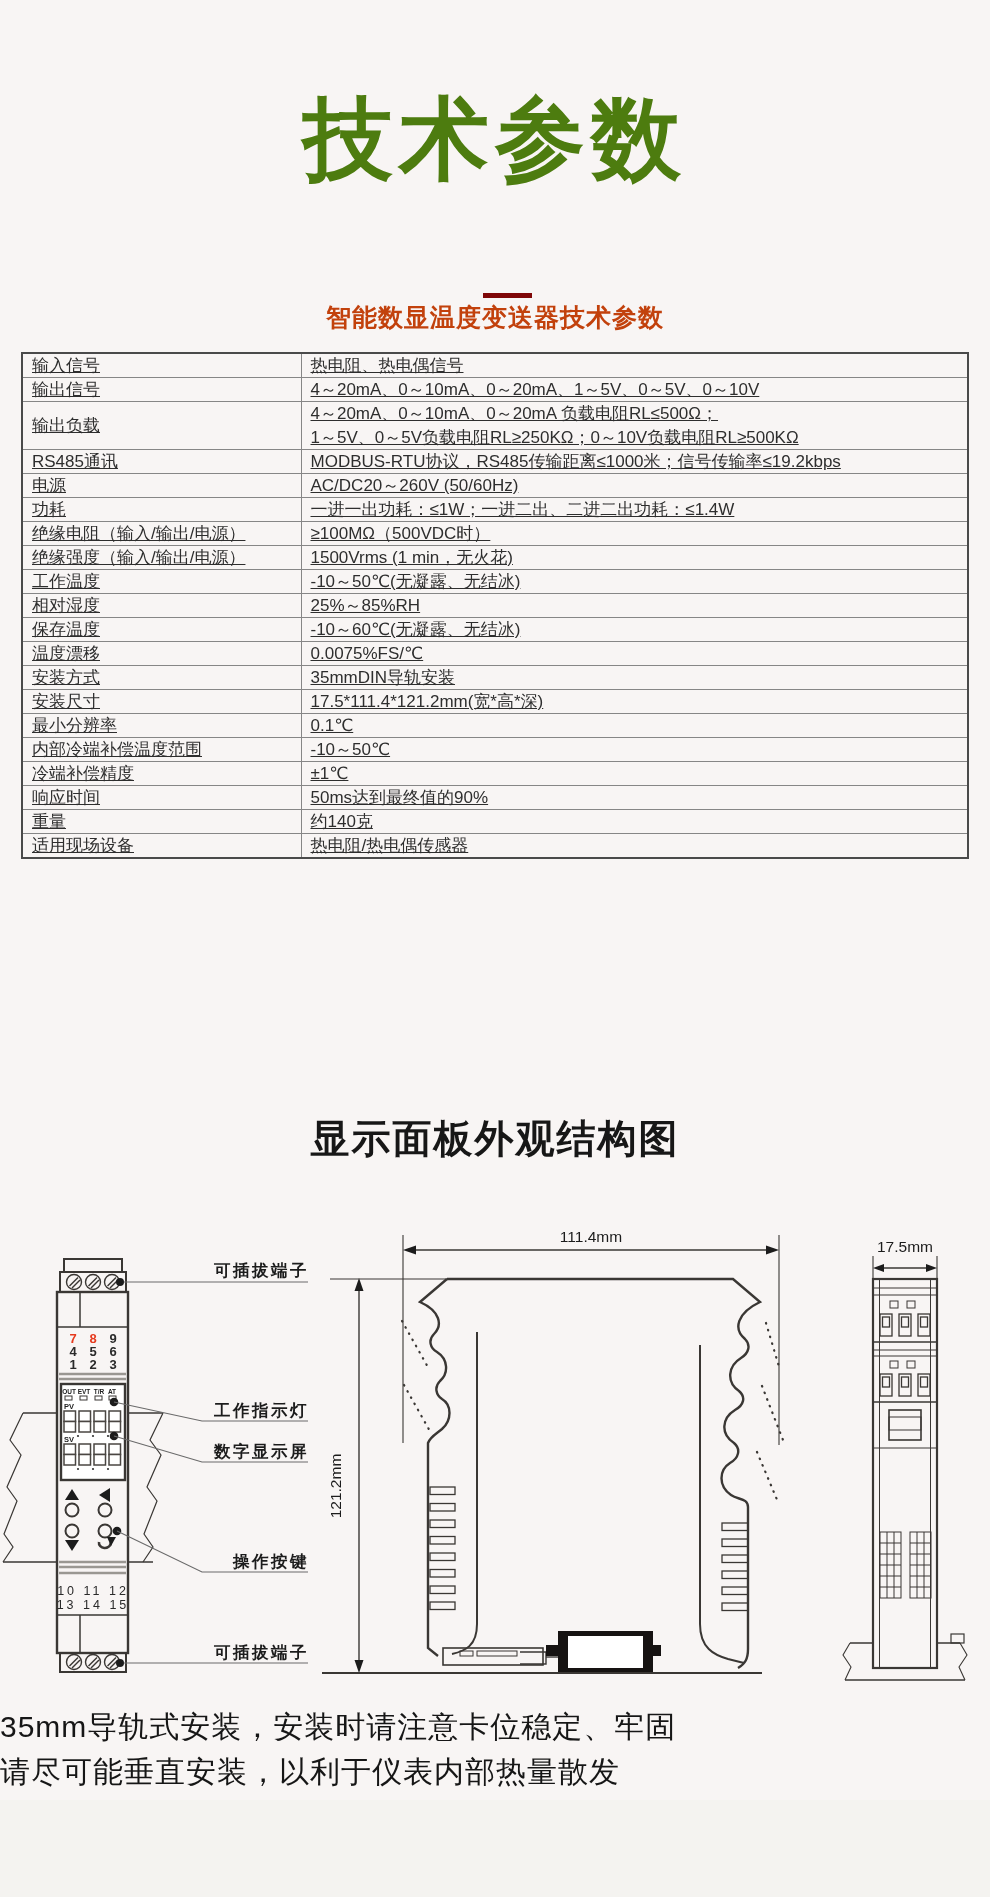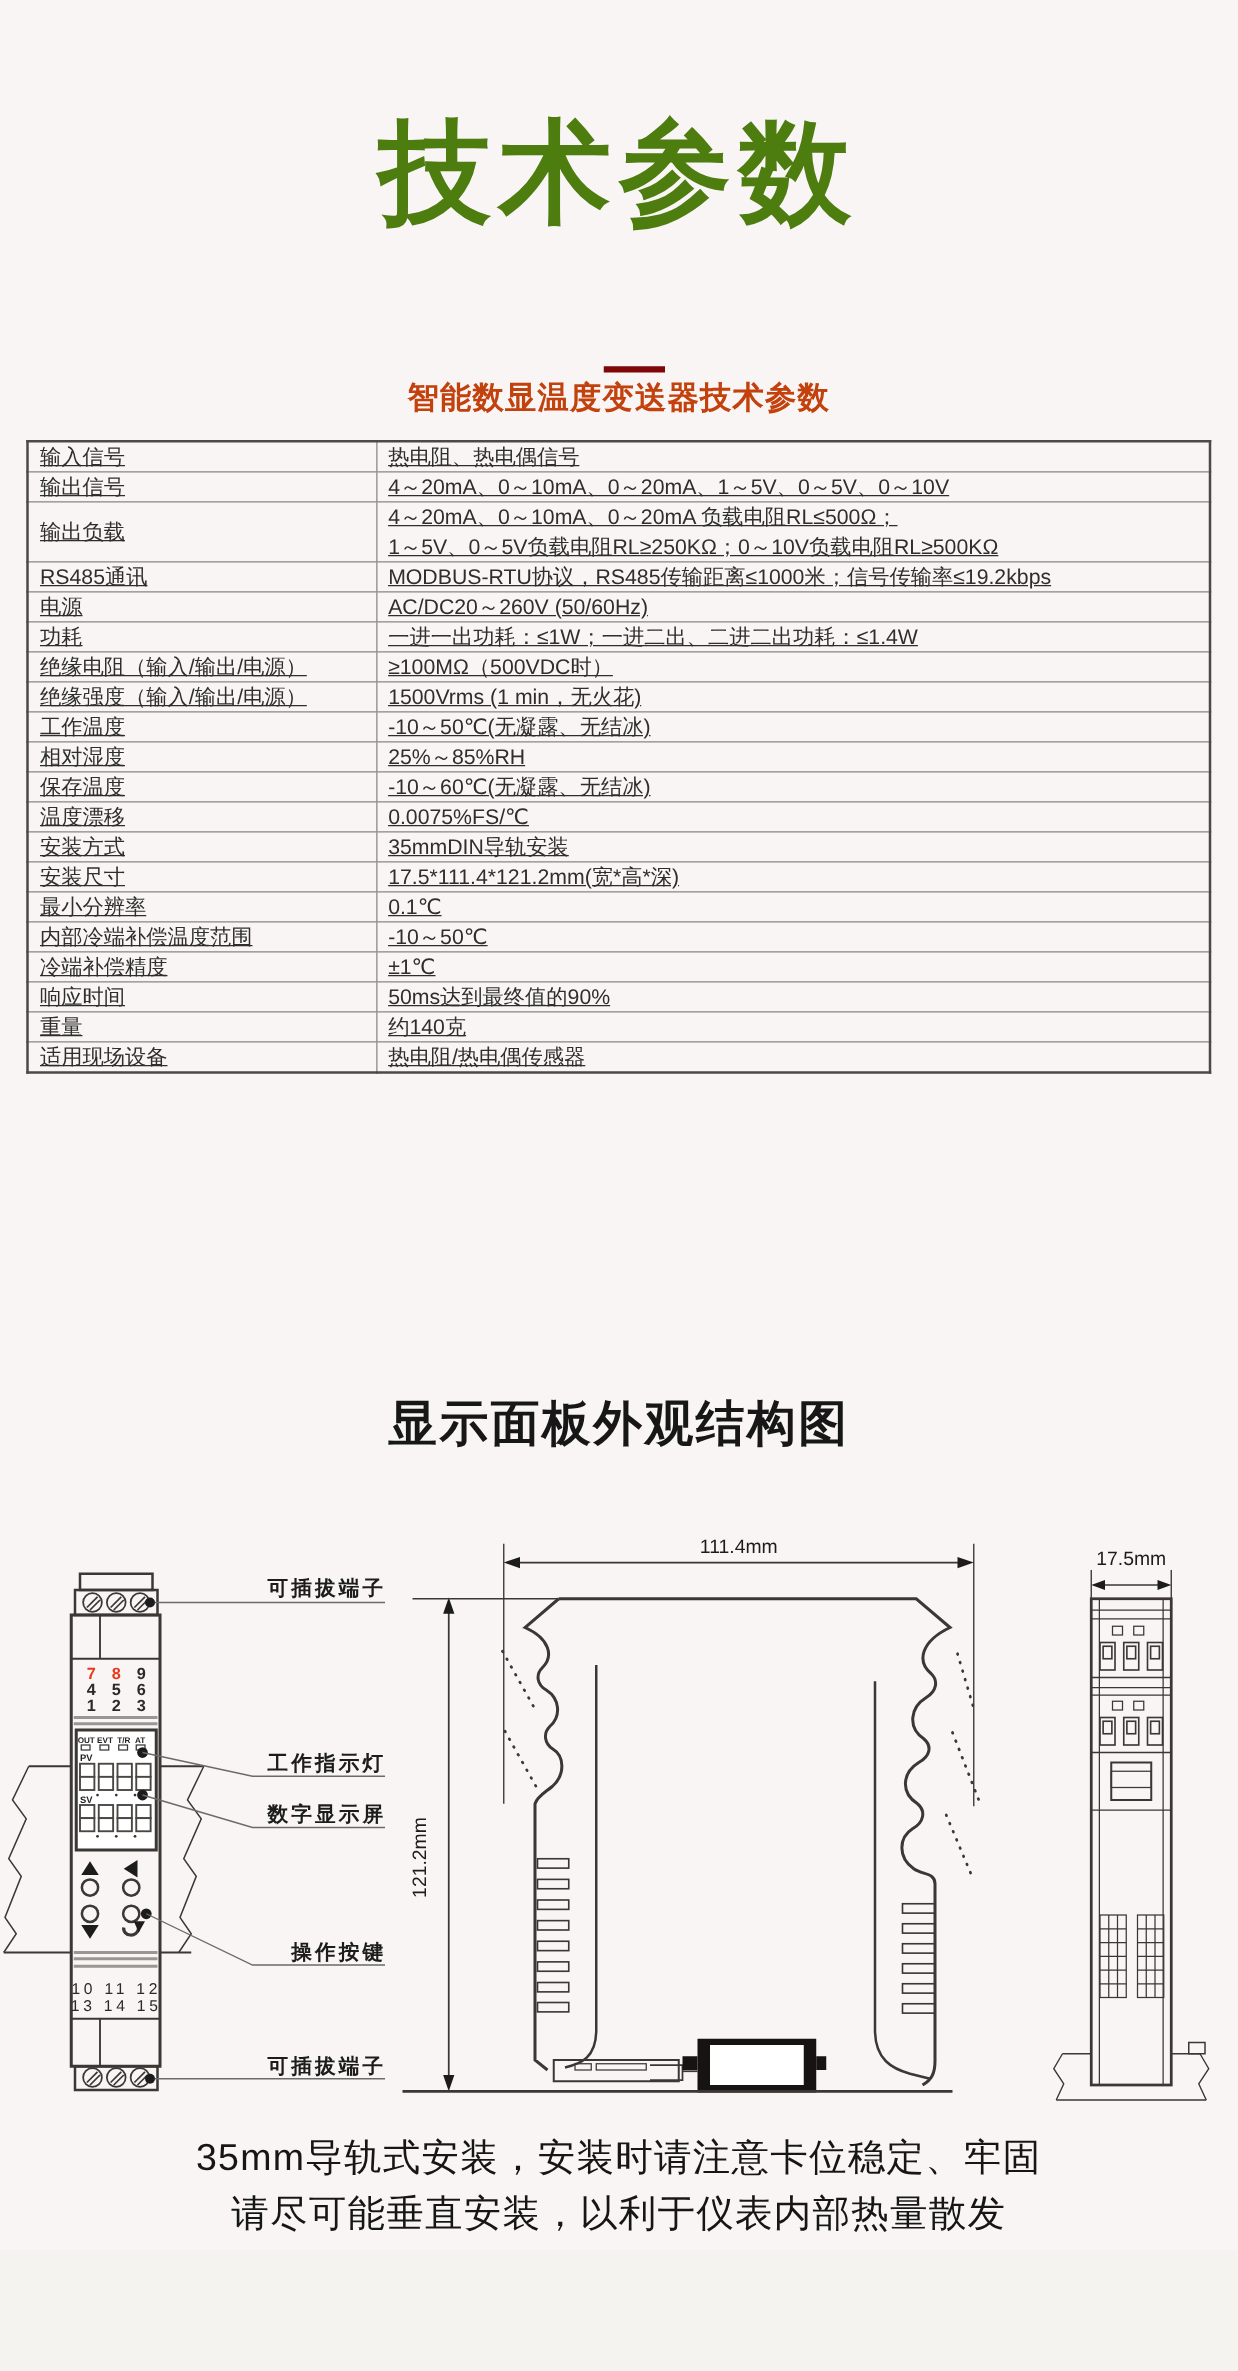--- a/index.html
+++ b/index.html
@@ -30,21 +30,21 @@
   }
   .spec-table td:first-child { width: 279px; }
   .spec-table td div { height: 23.5px; line-height: 23.5px; }
   .section-title {
     position: absolute; top: 1112px; left: 0; width: 100%; margin: 0;
     text-align: center; font-size: 39px; font-weight: bold; letter-spacing: 2px; color: #171717;
   }
   .diagram-svg { position: absolute; top: 1190px; left: 0; }
   .caption {
     position: absolute; top: 1704px; left: 0; width: 100%; margin: 0;
-    text-align: center; font-size: 30px; line-height: 45px; letter-spacing: 1px; color: #161616;
+    text-align: left; font-size: 30px; line-height: 45px; letter-spacing: 1px; color: #161616;
   }
   .bottom-band { position: absolute; top: 1800px; left: 0; width: 100%; height: 97px; background: #f4f3f0; }
   svg text { font-family: "Liberation Sans", "DejaVu Sans", sans-serif; }
 </style>
 </head>
 <body style="background: rgb(248, 245, 244);">
 
 <div>
 
   <h1 class="title">技术参数</h1>

